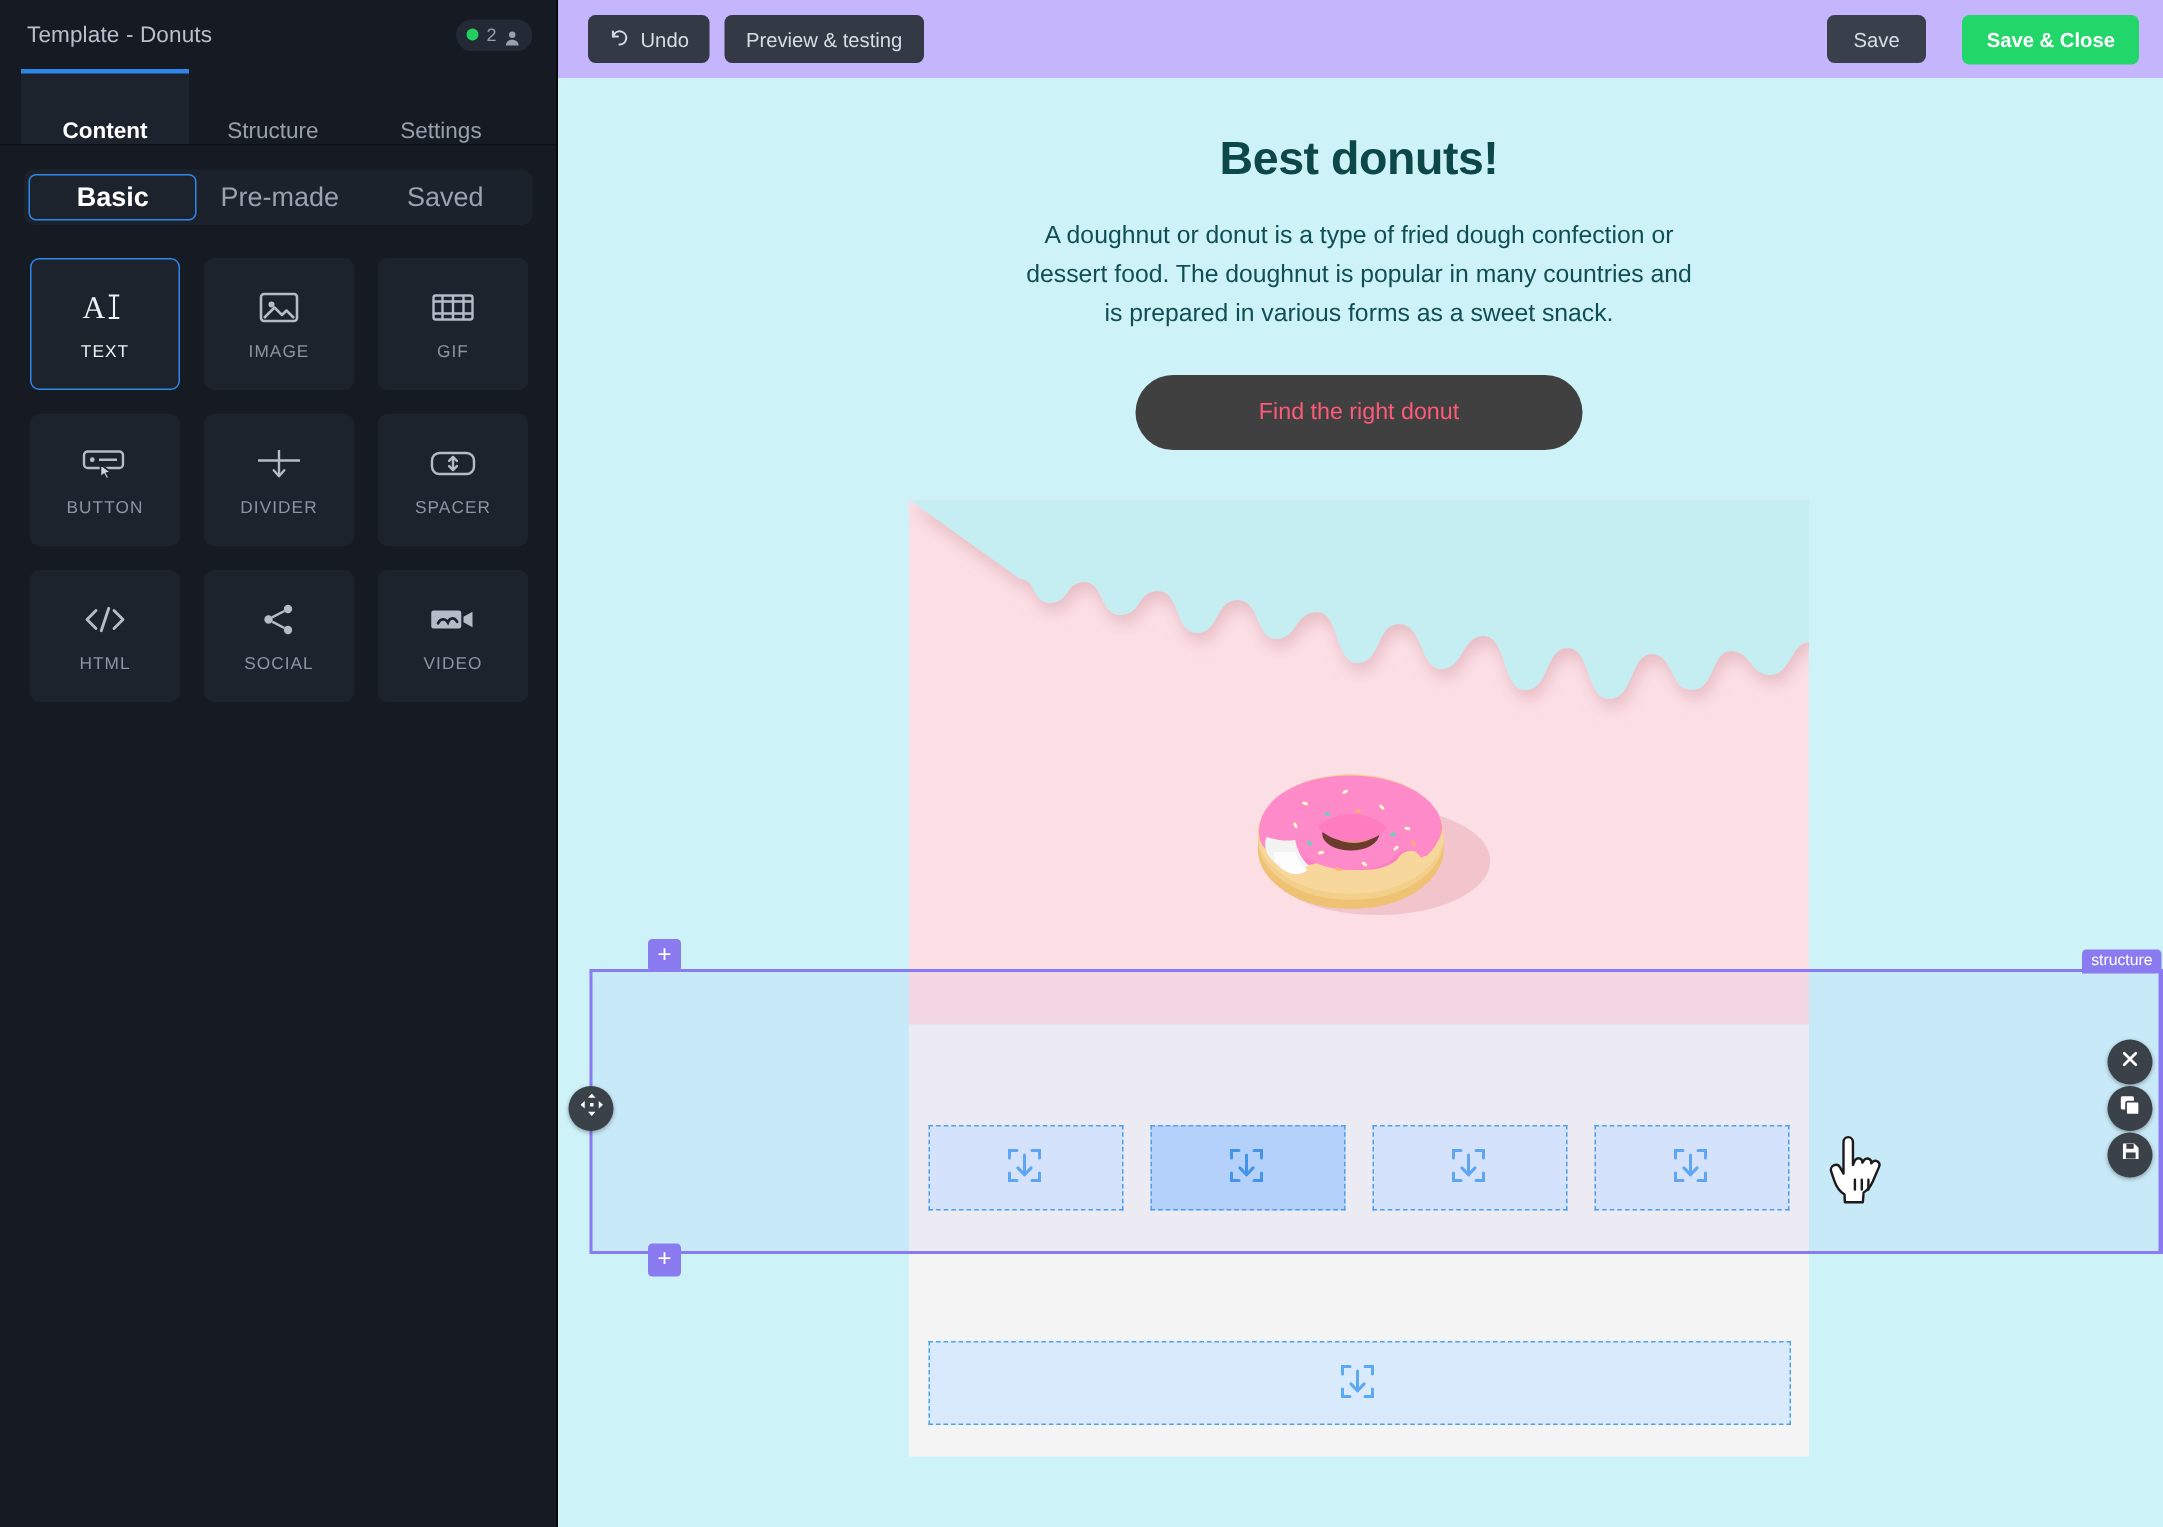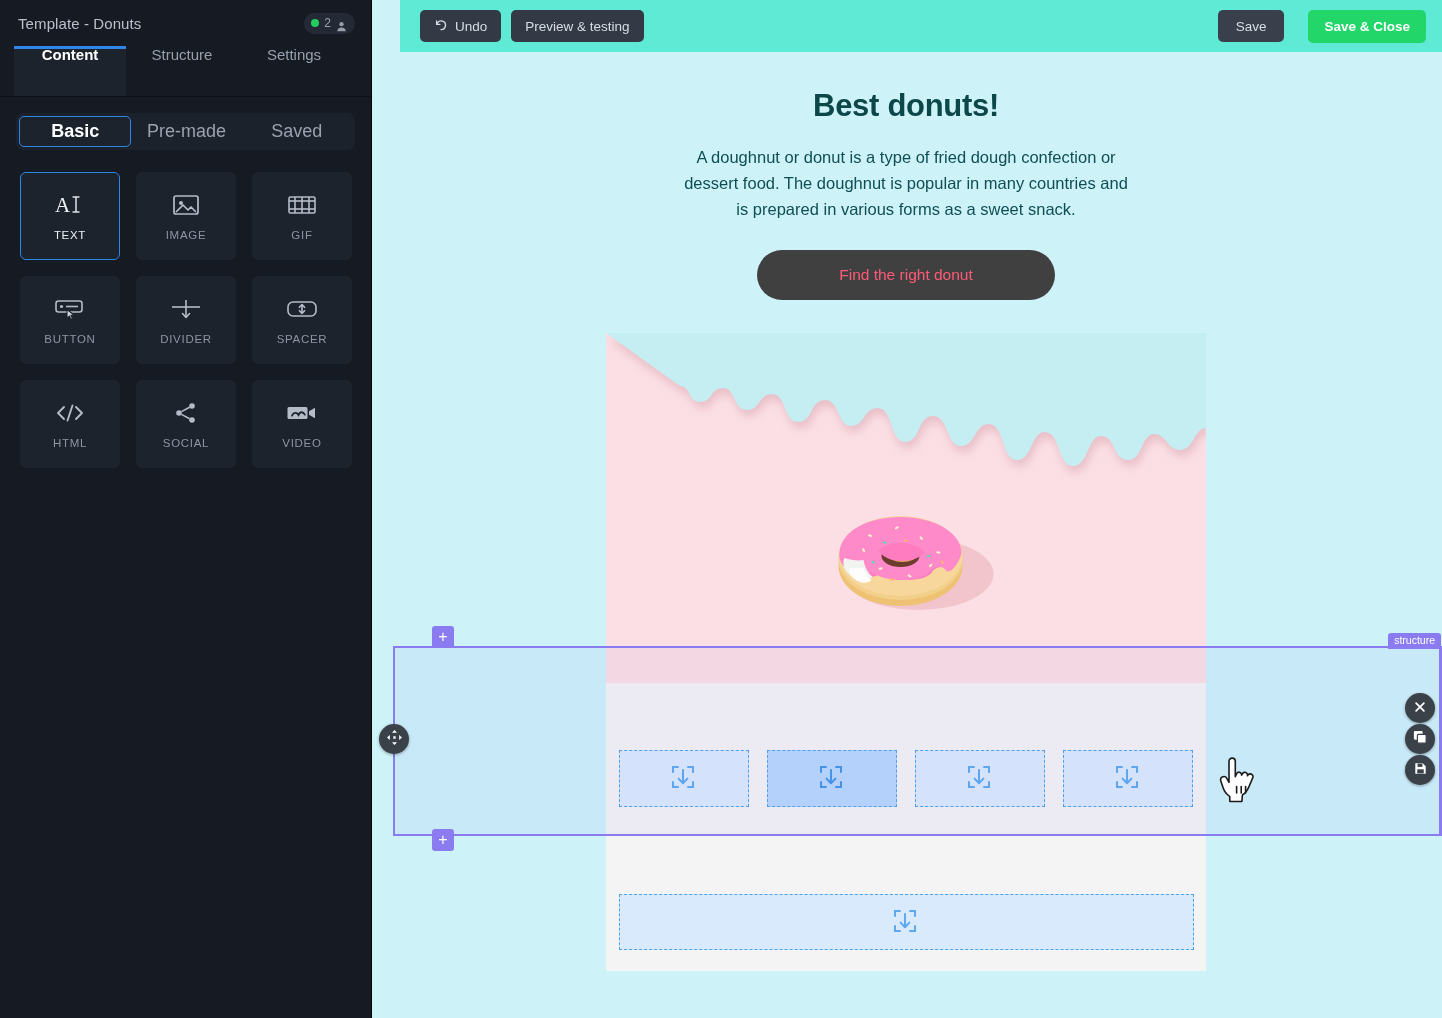--- a/index.html
+++ b/index.html
@@ -39,21 +39,21 @@
   .badge-count { font-size: 12px; color: #98a0ac; line-height: 1; }
   .person-ico { display:block; width: 11px; height: 11px; }
 
   .sb-tabs {
     display: flex; height: 51px; position: relative;
     padding-left: 14px;
     border-bottom: 1px solid #0d1117;
   }
   .sb-tab {
     min-width: 112px;
-    display: flex; align-items: flex-start; justify-content: center;
+    display: flex; align-items: flex-end; justify-content: center;
     font-size: 15px; color: #98a0ac;
     cursor: pointer; position: relative;
     padding: 0 18px;
   }
   .sb-tab.active {
     color: #ffffff; font-weight: bold;
     background: #1d232d;
   }
   .sb-tab.active::before {
     content: ""; position: absolute; left: 0; right: 0; top: 0;
@@ -91,24 +91,24 @@
   }
   .block-card.selected { border-color: #2e87e8; background: #1d232d; }
   .block-label { font-size: 11.5px; letter-spacing: .7px; color: #8c95a2; }
   .block-card.selected .block-label { color: #eef1f5; }
   .block-ico { width: 34px; height: 28px; display:flex; align-items:center; justify-content:center; }
   .block-ico svg { display: block; }
 
   
   #main { flex: 1; height: 1018px; position: relative; background: #cdf2f8; }
   #topbar {
-    height: 52px; background: #5eead4;
+    height: 52px; background: #c4b5fd;
     display: flex; align-items: center;
     padding: 0 16px 0 20px; gap: 10px;
-    position: relative; z-index: 40; margin-left: 28px;
+    position: relative; z-index: 40;
   }
   .tb-btn {
     background: #343a45; color: #d8dde4;
     border: none; border-radius: 5px;
     height: 32px; padding: 0 14px;
     font-size: 13.5px; cursor: pointer;
     display: flex; align-items: center; gap: 7px;
     font-family: "Liberation Sans", sans-serif;
   }
   .tb-right { margin-left: auto; display: flex; gap: 24px; align-items: center; }

